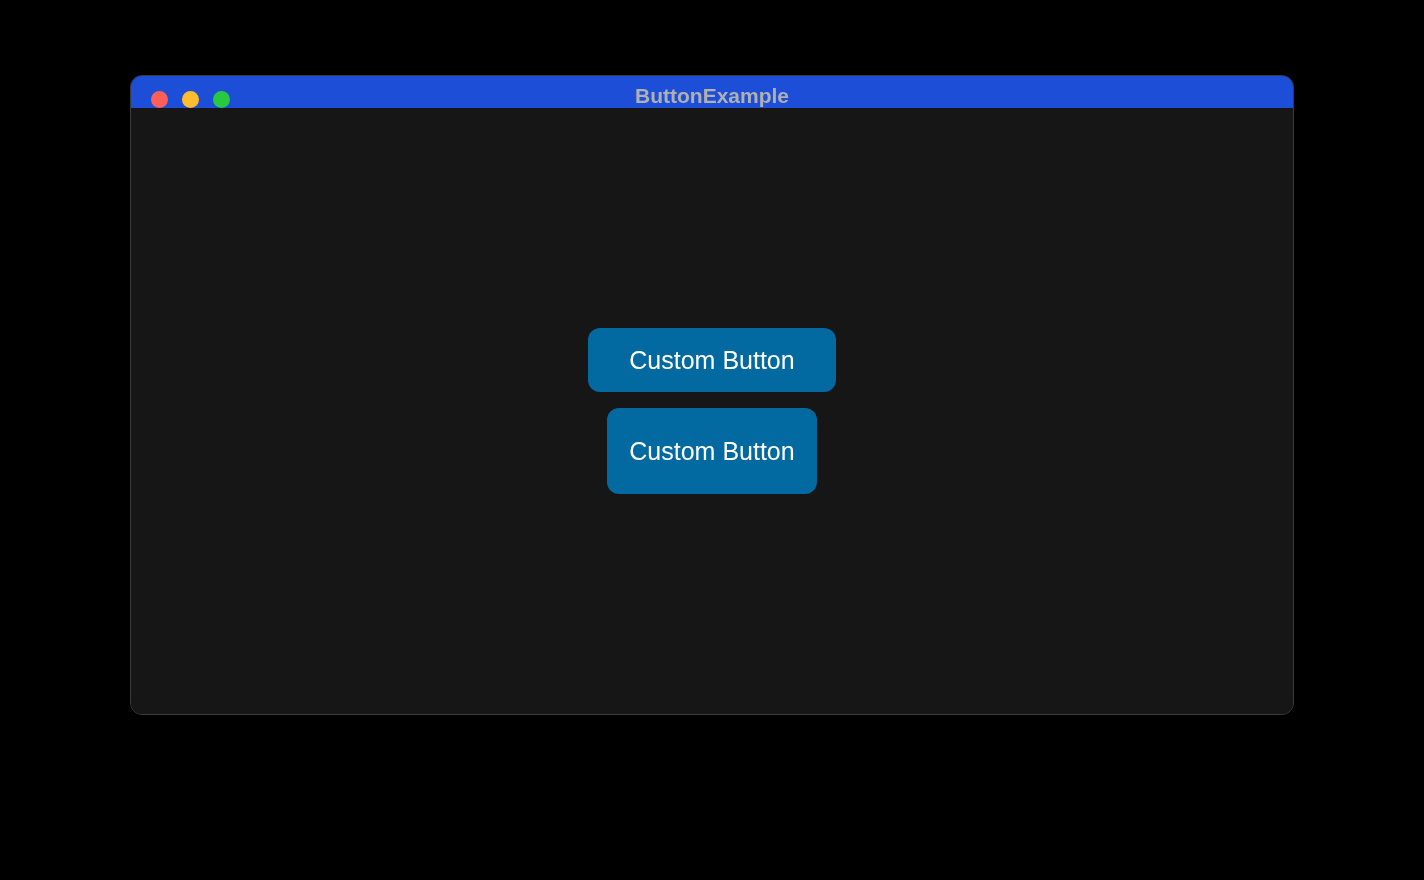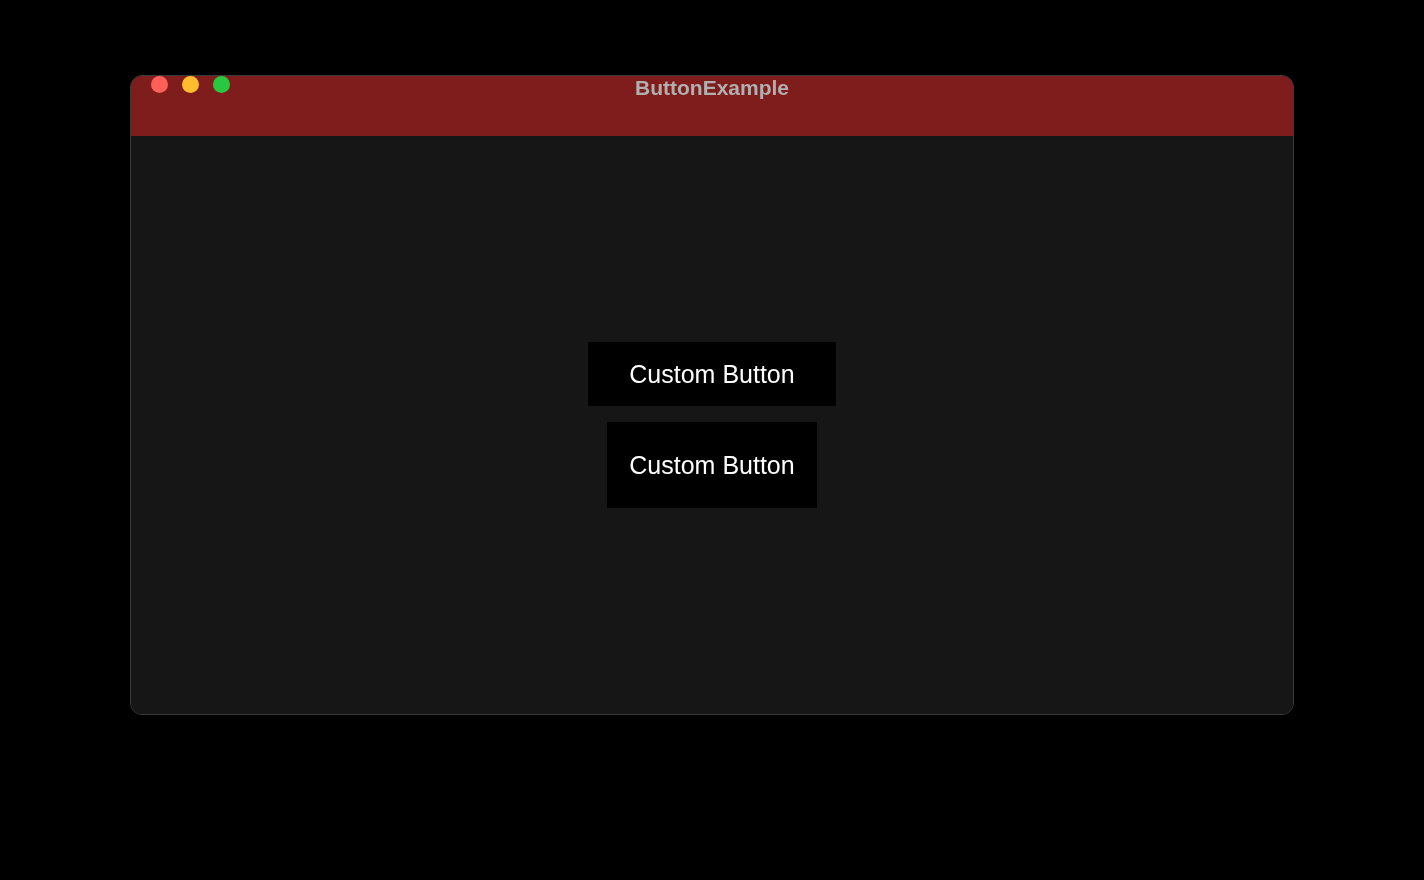--- a/index.html
+++ b/index.html
@@ -25,24 +25,24 @@
       background: #1a1a1a;
       border-radius: 12px;
       overflow: hidden;
       border: 1px solid #3a3a3a;
       box-shadow: 0 20px 60px rgba(0,0,0,0.5);
       display: flex;
       flex-direction: column;
     }
 
     .titlebar {
-      height: 60px;
-      background: #7f1d1d;
+      height: 32px;
+      background: #1d4ed8;
       display: flex;
-      align-items: flex-start;
+      align-items: flex-end;
       position: relative;
       flex-shrink: 0;
     }
 
     .traffic-lights {
       display: flex;
       align-items: center;
       gap: 14px;
       padding-left: 20px;
     }
@@ -70,24 +70,24 @@
       flex: 1;
       background: #161616;
       display: flex;
       flex-direction: column;
       align-items: center;
       justify-content: center;
       gap: 16px;
     }
 
     .custom-button {
-      background: #000000;
+      background: #0369a1;
       color: #ffffff;
       border: none;
-      border-radius: 0;
+      border-radius: 12px;
       font-size: 25px;
       font-weight: 500;
       cursor: pointer;
       font-family: inherit;
       display: flex;
       align-items: center;
       justify-content: center;
     }
 
     .custom-button.primary {

